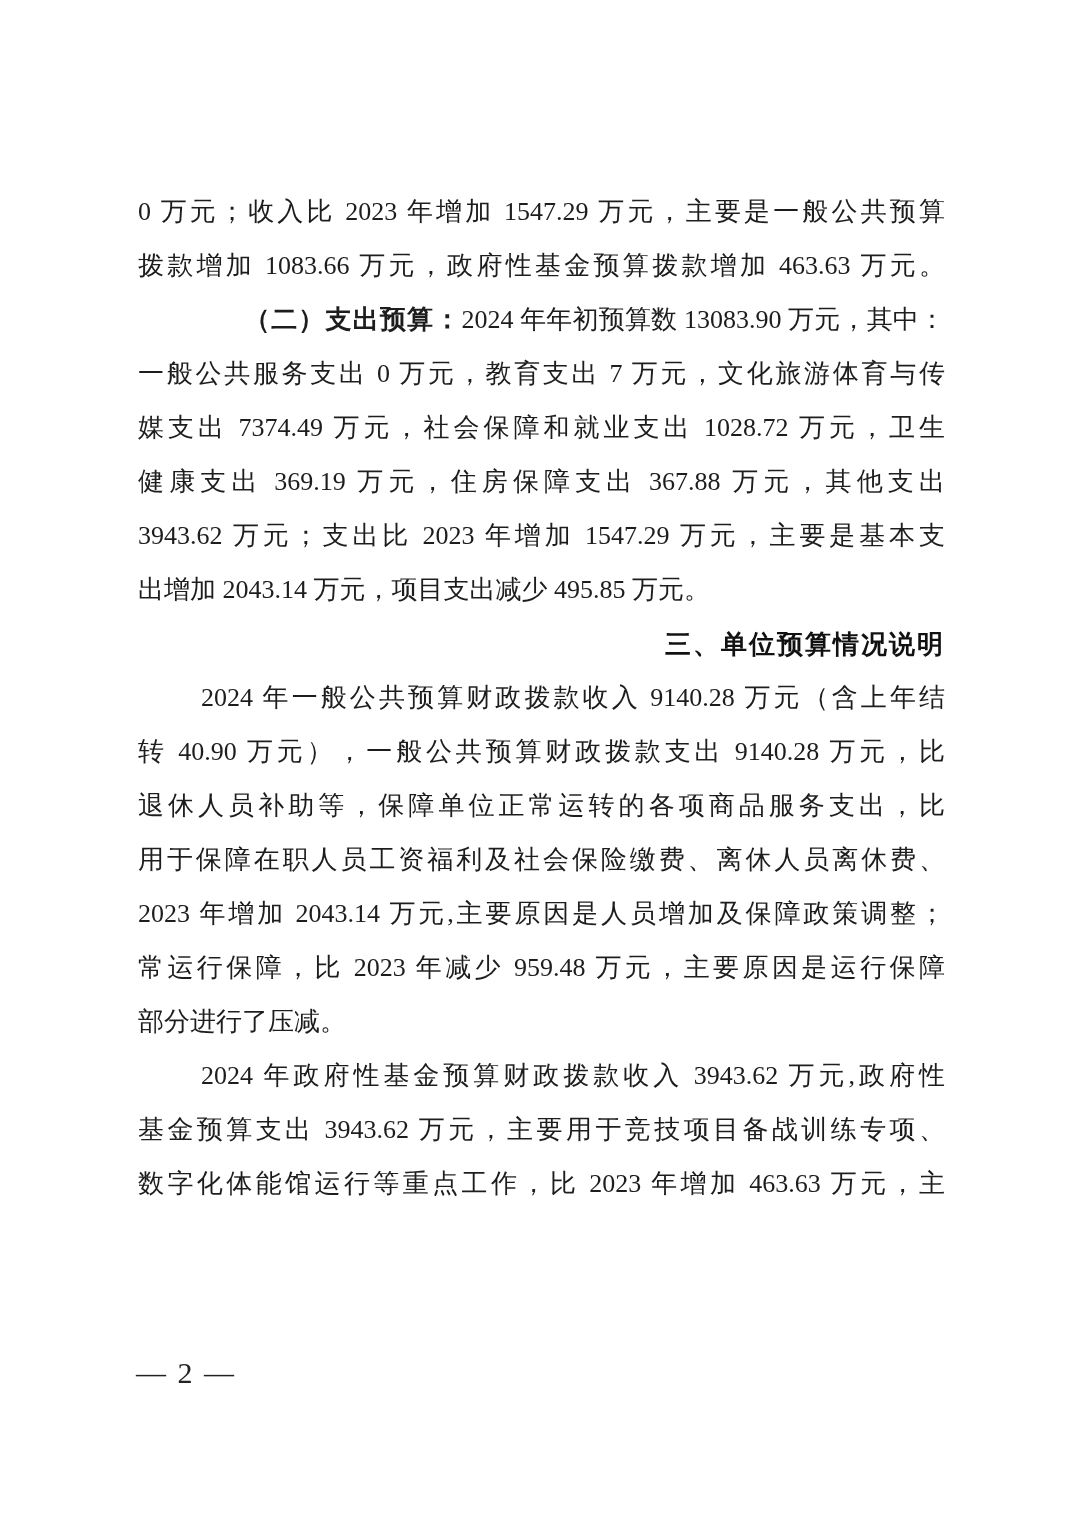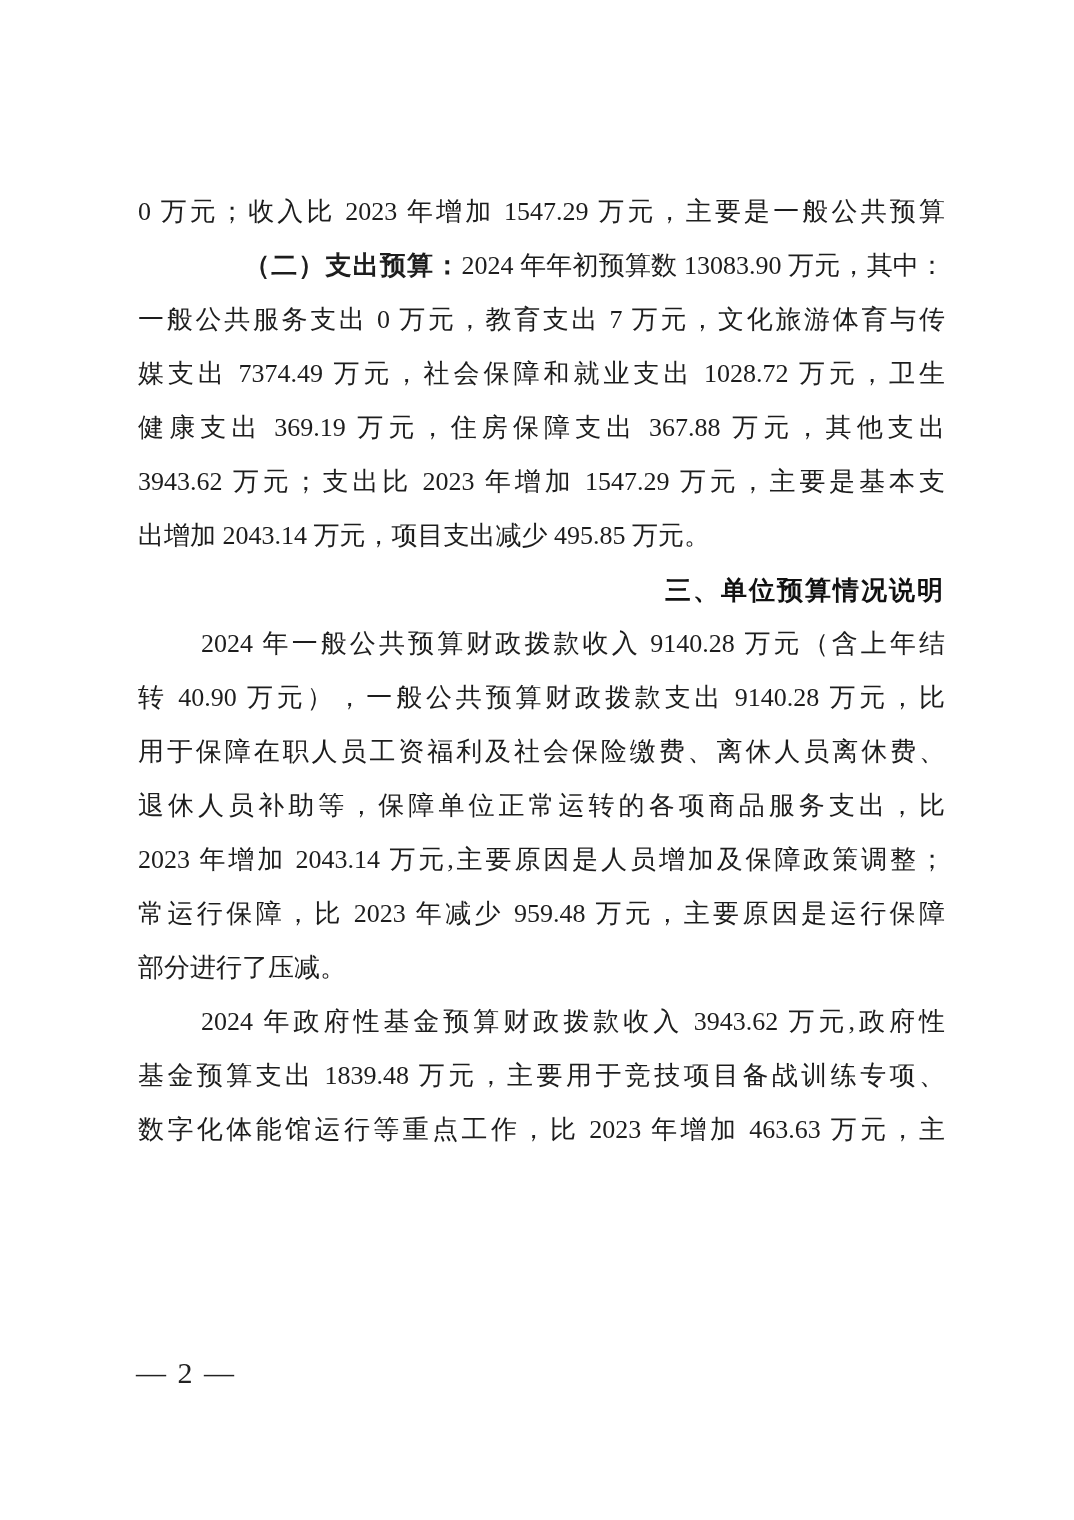--- a/index.html
+++ b/index.html
@@ -61,32 +61,33 @@
     font-family: "Liberation Serif", "DejaVu Serif", serif;
     letter-spacing: 2px;
   }
 </style>
 </head>
 <body>
 
 <div class="page">
   <div class="content" id="content">
       <div class="line just">0 万元；收入比 2023 年增加 1547.29 万元，主要是一般公共预算</div>
+      <div class="line just">拨款增加 1083.66 万元，政府性基金预算拨款增加 463.63 万元。</div>
       <div class="line indent just"><span class="bp">（二）支出预算：</span>2024 年年初预算数 13083.90 万元，其中：</div>
       <div class="line just">一般公共服务支出 0 万元，教育支出 7 万元，文化旅游体育与传</div>
       <div class="line just">媒支出 7374.49 万元，社会保障和就业支出 1028.72 万元，卫生</div>
       <div class="line just">健康支出 369.19 万元，住房保障支出 367.88 万元，其他支出</div>
       <div class="line just">3943.62 万元；支出比 2023 年增加 1547.29 万元，主要是基本支</div>
       <div class="line">出增加 2043.14 万元，项目支出减少 495.85 万元。</div>
       <div class="line heading indent">三、单位预算情况说明</div>
       <div class="line indent just">2024 年一般公共预算财政拨款收入 9140.28 万元（含上年结</div>
       <div class="line just">转 40.90 万元），一般公共预算财政拨款支出 9140.28 万元，比</div>
+      <div class="line just">退休人员补助等，保障单位正常运转的各项商品服务支出，比</div>
       <div class="line just">用于保障在职人员工资福利及社会保险缴费、离休人员离休费、</div>
-      <div class="line just">退休人员补助等，保障单位正常运转的各项商品服务支出，比</div>
       <div class="line just">2023 年增加 2043.14 万元,主要原因是人员增加及保障政策调整；</div>
       <div class="line just">常运行保障，比 2023 年减少 959.48 万元，主要原因是运行保障</div>
       <div class="line">部分进行了压减。</div>
       <div class="line indent just">2024 年政府性基金预算财政拨款收入 3943.62 万元,政府性</div>
-      <div class="line just">基金预算支出 1839.48 万元，主要用于竞技项目备战训练专项、</div>
+      <div class="line just">基金预算支出 3943.62 万元，主要用于竞技项目备战训练专项、</div>
       <div class="line just">数字化体能馆运行等重点工作，比 2023 年增加 463.63 万元，主</div>
     </div>
   <div class="footer">— 2 —</div>
 </div>
 
 </body></html>

